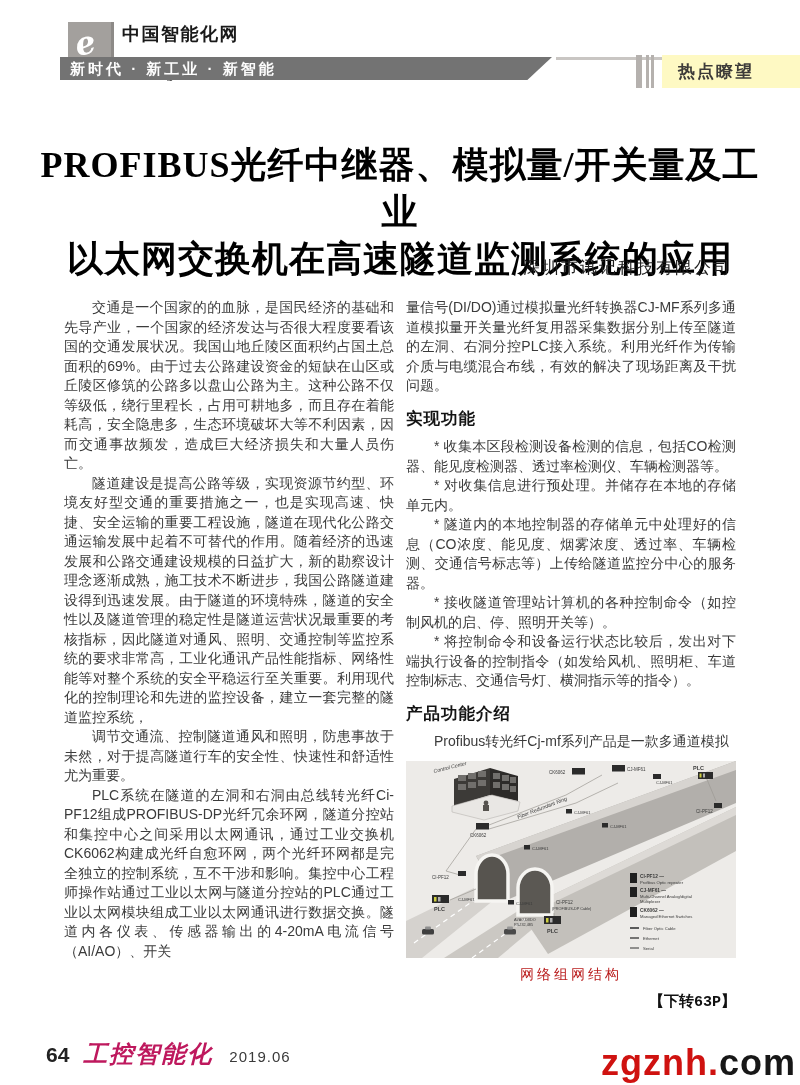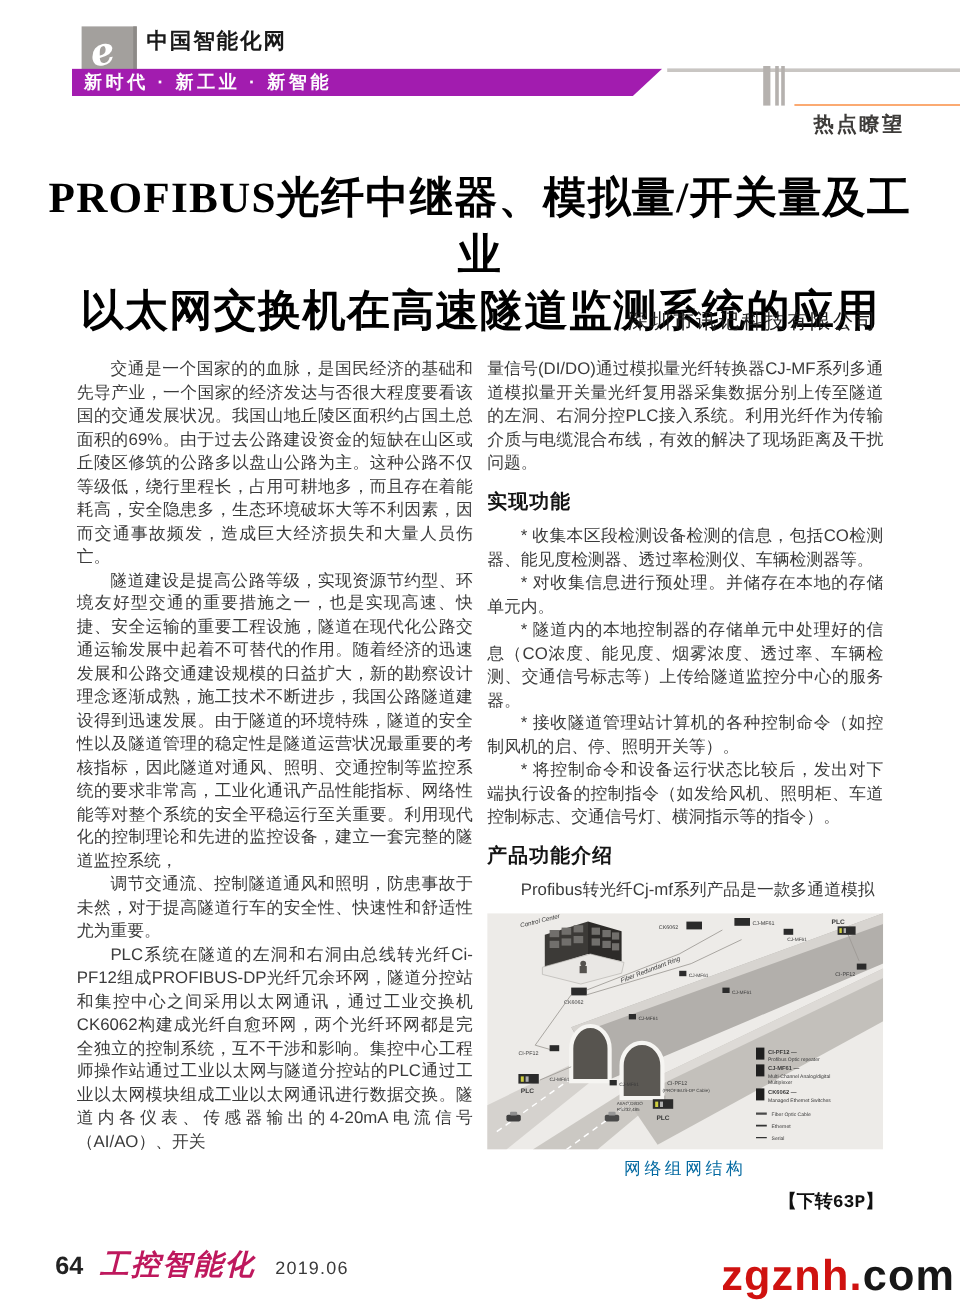--- a/index.html
+++ b/index.html
@@ -24,32 +24,32 @@
     font-family:"Liberation Serif", serif; font-weight:bold; font-size:18px;
     color:#191919; letter-spacing:1.5px; padding-bottom:16px;
     border-bottom:2px solid #1d4ed8;
   }
   .site-url {
     font-family:"Liberation Serif", serif; font-size:14px; color:#222;
     letter-spacing:1px; padding-top:2px;
   }
   .banner {
     position:absolute; left:60px; top:57px; width:492px; height:23px;
-    background:#a21caf; color:#fdfdfd; font-size:15px; font-weight:bold;
+    background:#737373; color:#fdfdfd; font-size:15px; font-weight:bold;
     letter-spacing:3px; line-height:23px; padding-left:10px;
     clip-path:polygon(0 0, 100% 0, 95% 100%, 0 100%);
   }
   .banner-tail { position:absolute; left:556px; top:57px; width:244px; height:3px; background:#c9c6c3; }
   .section-tab { position:absolute; left:636px; top:55px; right:0; height:33px; display:flex; }
   .section-tab .bar1 { width:6px; background:#b5b1ae; margin-right:4px; }
   .section-tab .bar2 { width:3px; background:#b5b1ae; margin-right:2px; }
   .section-tab .bar3 { width:3px; background:#b5b1ae; margin-right:8px; }
   .section-tab .tab-body {
-    flex:1; background:#f97316; color:#3d3b39; font-size:17px; font-weight:bold;
-    letter-spacing:2px; line-height:33px; padding-left:16px;margin-top:32px;
+    flex:1; background:#fef9c3; color:#3d3b39; font-size:17px; font-weight:bold;
+    letter-spacing:2px; line-height:33px; padding-left:16px;
   }
 
   
   .article-title {
     position:absolute; left:40px; top:142px; width:720px; text-align:center;
     font-family:"Liberation Serif", serif; font-weight:bold; font-size:36px;
     line-height:1.3; color:#000; letter-spacing:1px;
   }
   .author {
     position:absolute; left:400px; top:256px; width:332px; text-align:right;
@@ -64,21 +64,21 @@
   .col-right { left:406px; }
   .col p { text-indent:2em; }
   .col p.noindent { text-indent:0; }
   .col h3 { font-size:16.5px; color:#141414; margin:13px 0 9px; letter-spacing:1px; }
 
   
   .figure-wrap { margin-top:9px; width:330px; height:197px; }
   .figure-wrap svg { display:block; }
   .fig-caption {
     margin-top:7px; text-align:center; font-family:"Liberation Serif", serif;
-    font-size:14px; color:#0369a1; letter-spacing:3px; text-indent:0 !important;
+    font-size:14px; color:#b91c1c; letter-spacing:3px; text-indent:0 !important;
   }
   .continuation {
     margin-top:9px; text-align:right; font-family:Liberation Mono, monospace;
     font-weight:bold; font-size:15px; color:#111; text-indent:0 !important;
   }
 
   
   .footer { position:absolute; left:46px; top:1038px; display:flex; align-items:baseline; }
   .page-num { font-size:21px; font-weight:bold; color:#222; }
   .mag-logo {

